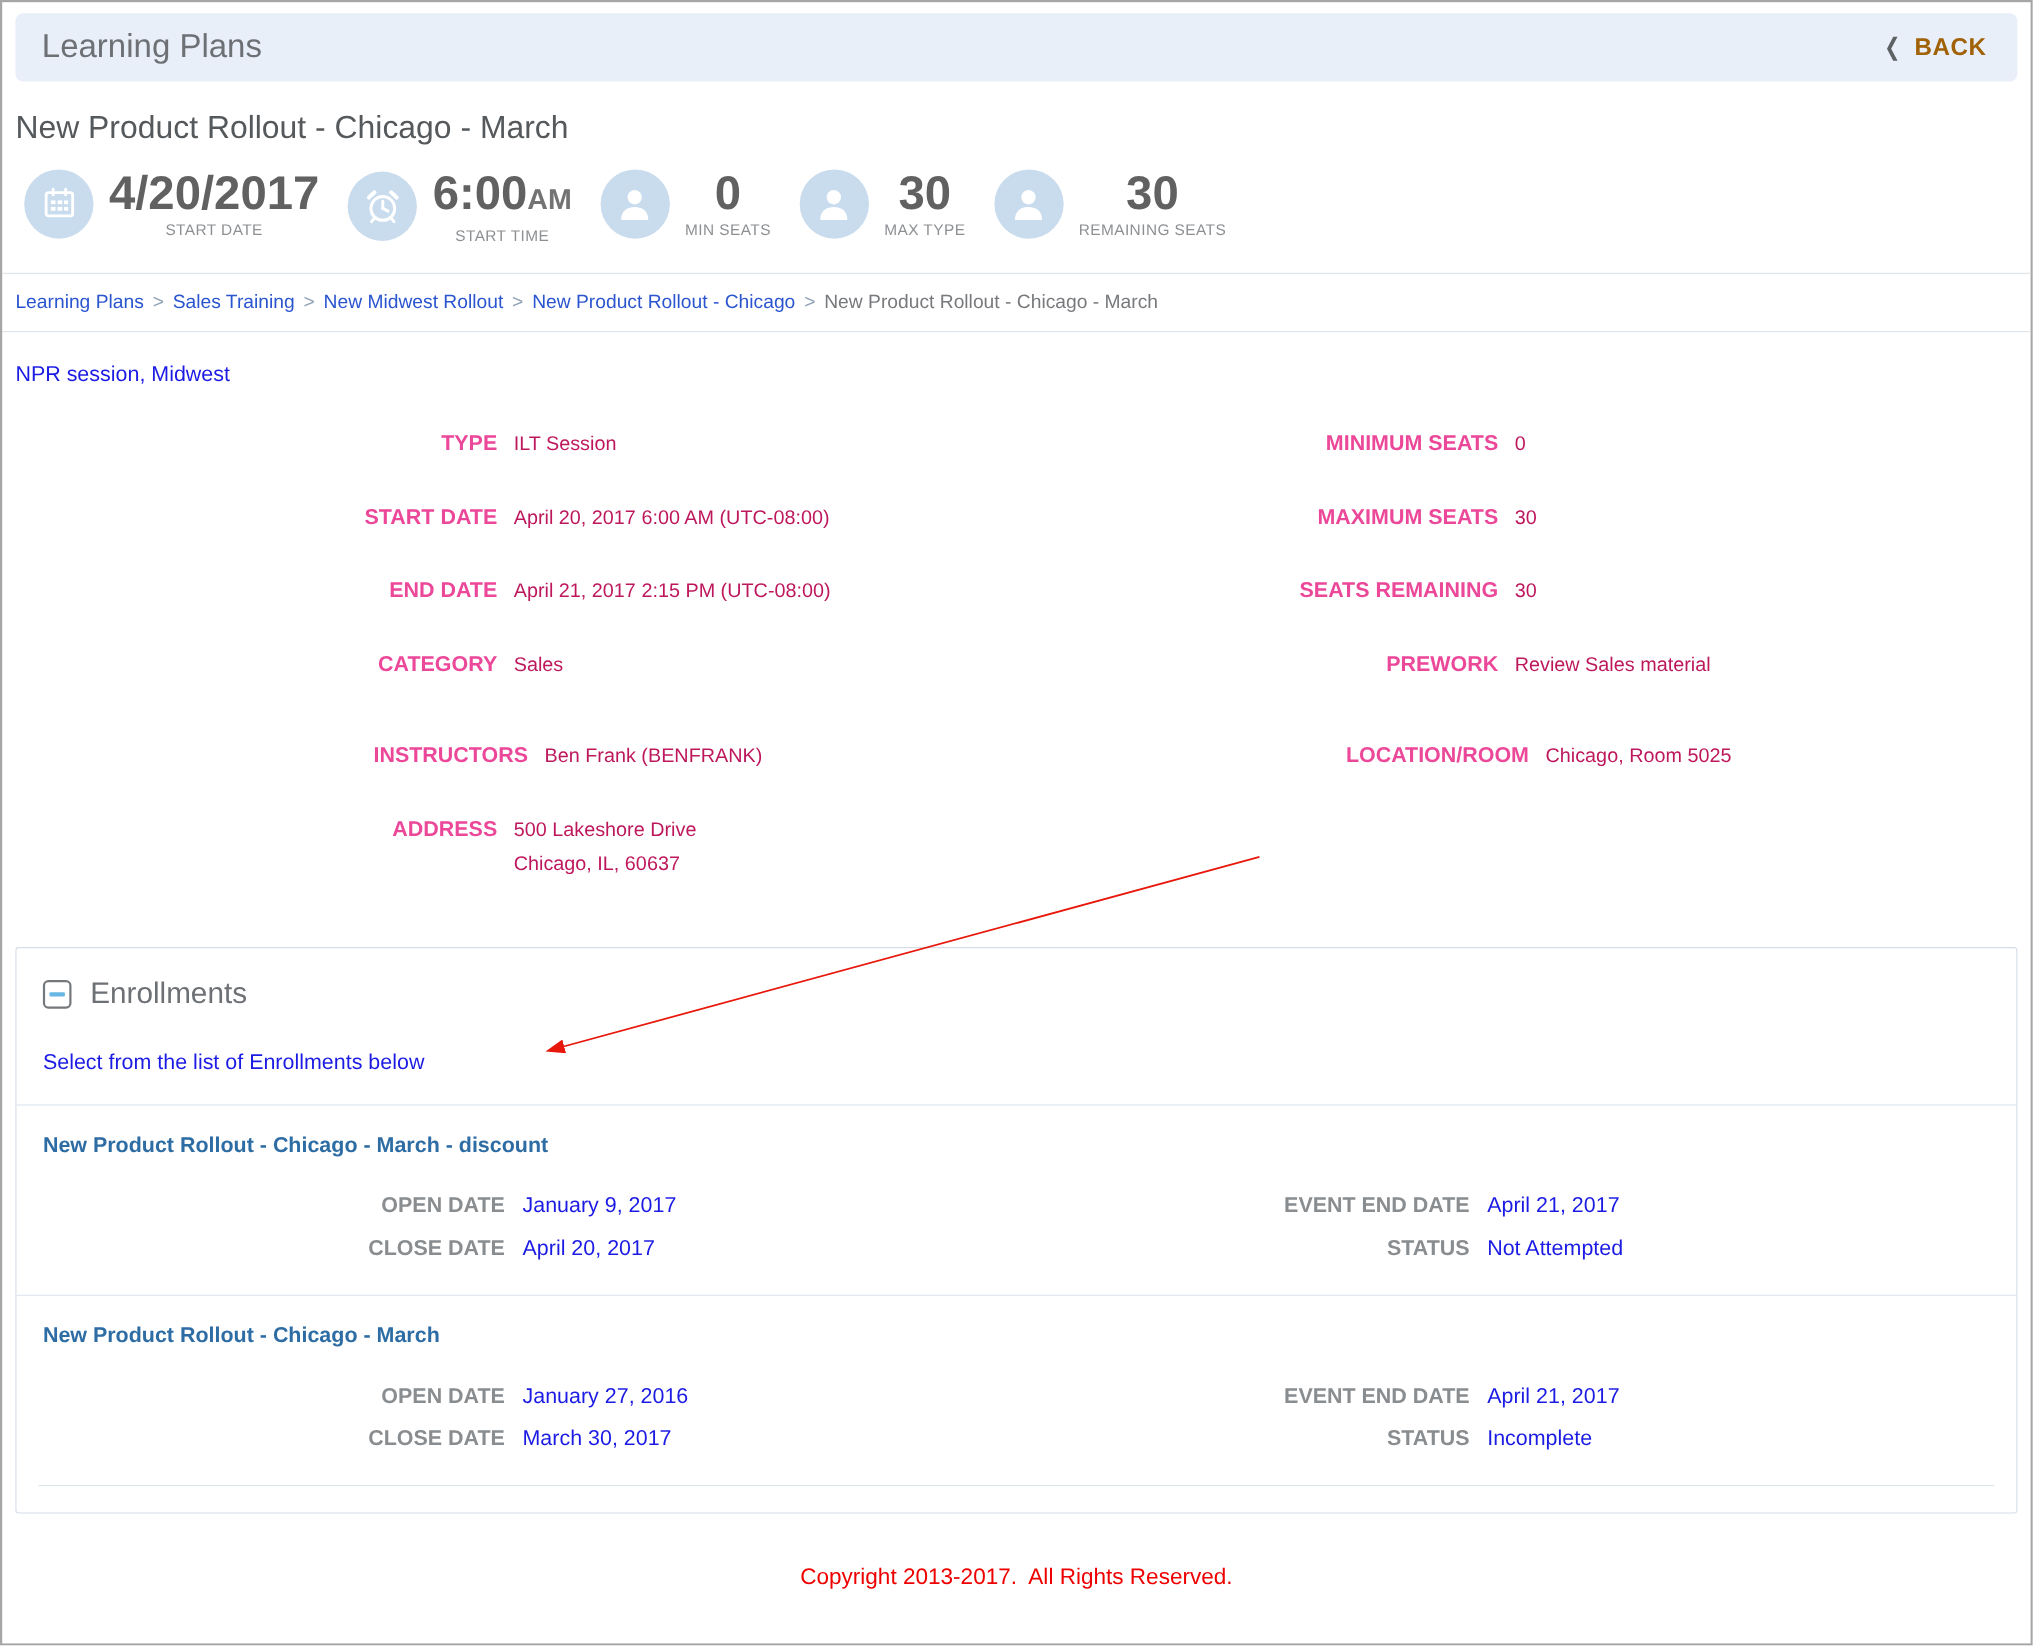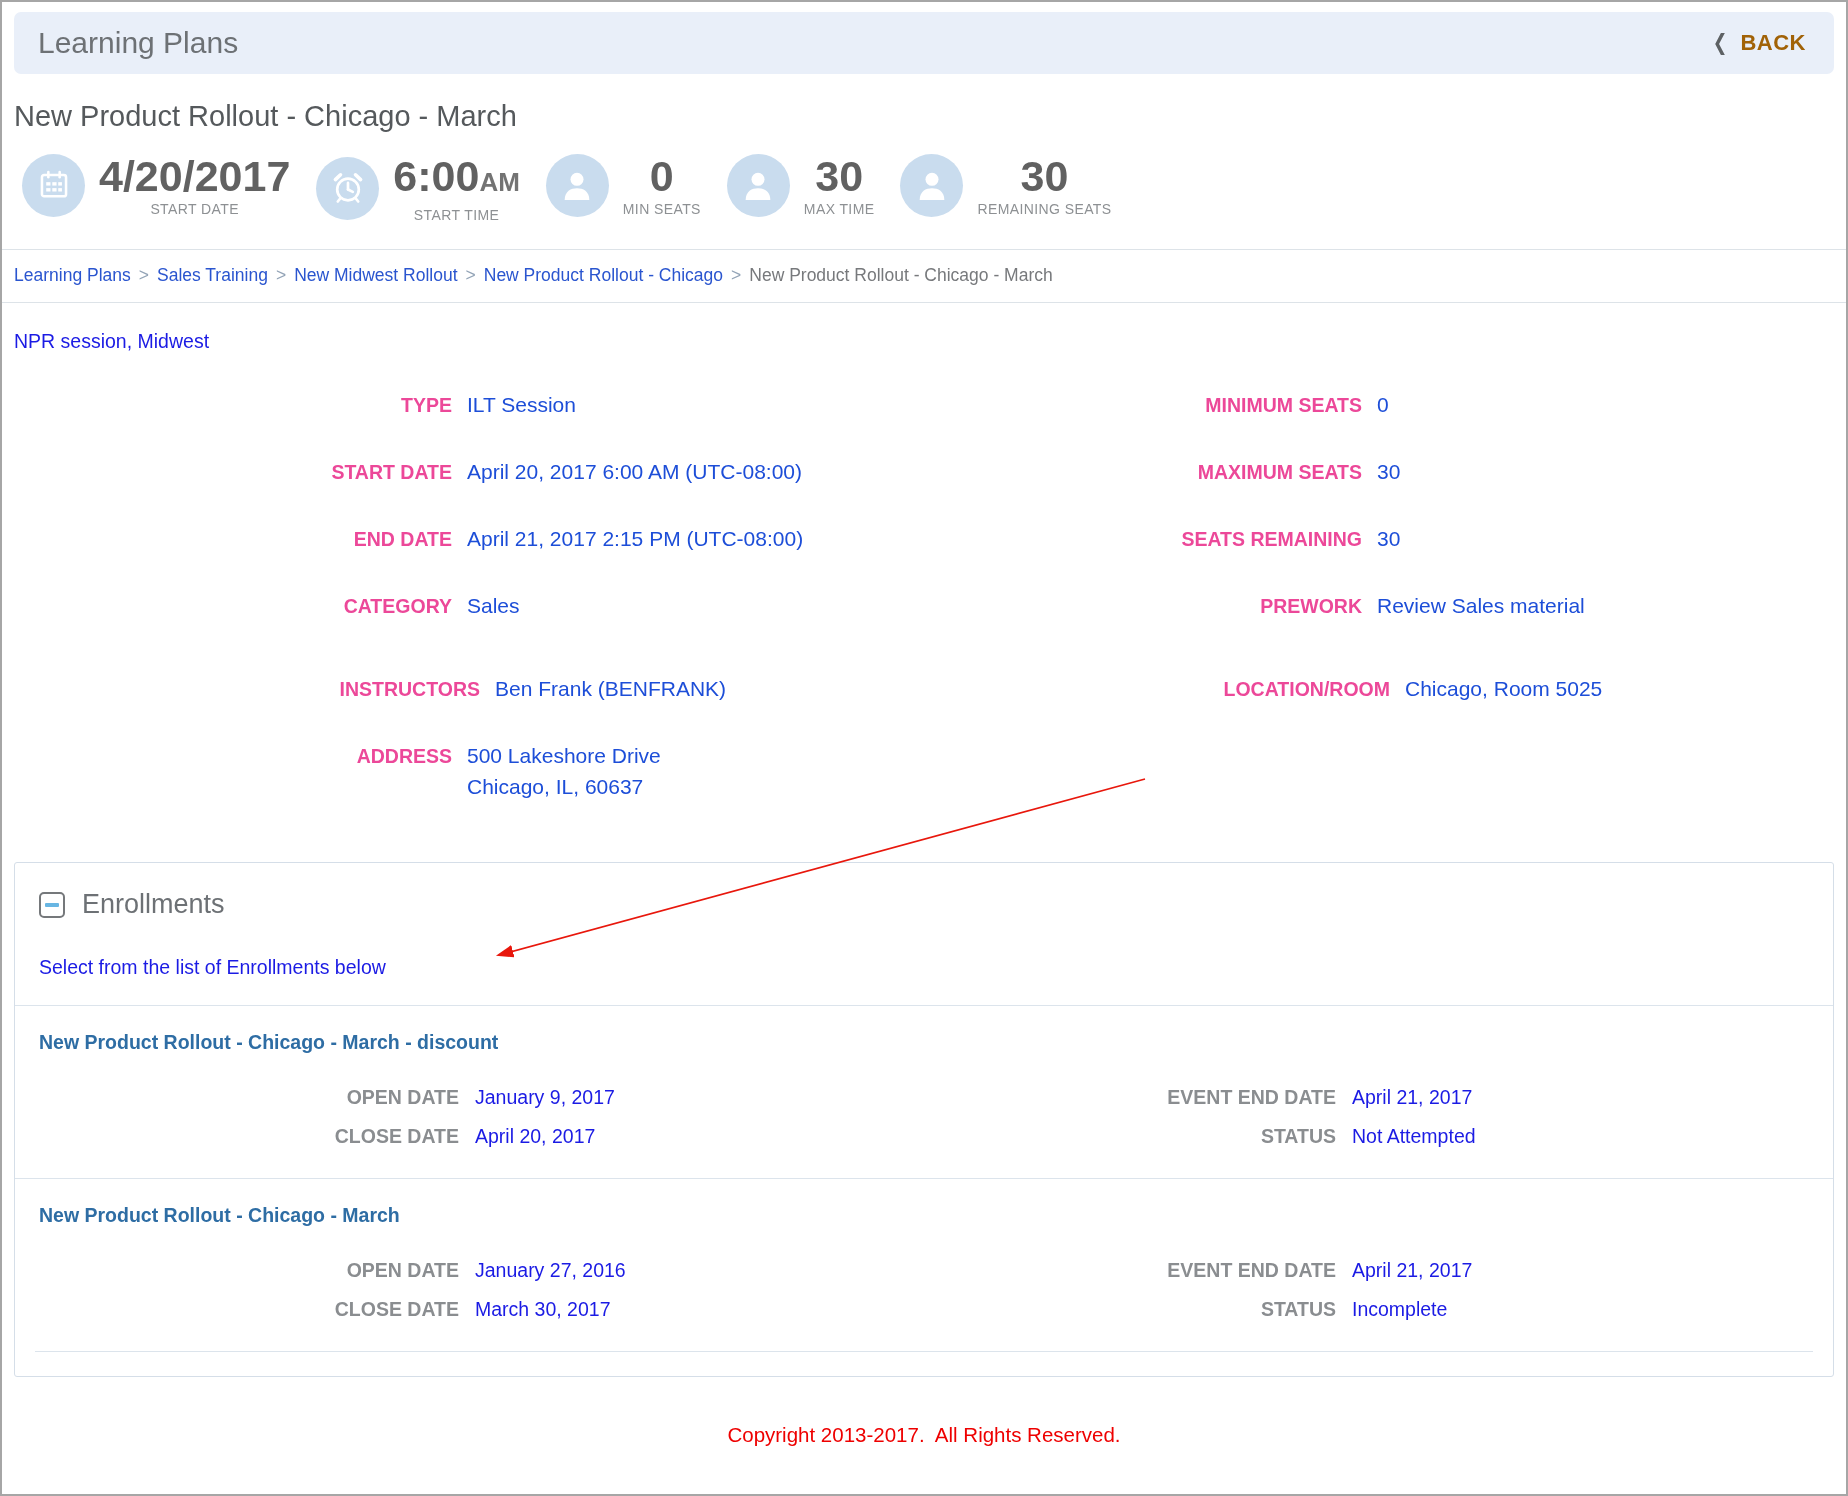--- a/index.html
+++ b/index.html
@@ -48,21 +48,21 @@
 
   
   .details { display:flex; margin-top:36px; }
   .details-col-left { width:940px; flex:none; }
   .details-col-right { flex:1; }
   .d-row { display:flex; align-items:baseline; margin-bottom:36px; }
   .d-row.spaced { margin-top:52px;padding-left:28px; }
   .d-label { font-size:19.5px; font-weight:bold; color:#ec4899; text-align:right; flex:none; }
   .details-col-left .d-label { width:450px; }
   .details-col-right .d-label { width:420px; }
-  .d-value { font-size:21px; color:#1d4ed8; margin-left:15px; line-height:31px; }
+  .d-value { font-size:18px; color:#be185d; margin-left:15px; line-height:31px; }
 
   
   .panel {
     margin:24px 12px 0 12px; border:1px solid #d5dee8; border-radius:3px; background:#fff;
   }
   .panel-header { display:flex; align-items:center; gap:17px; padding:26px 0 0 24px; }
   .collapse-box {
     width:26px; height:26px; border:2px solid #75787b; border-radius:5px; background:#fff;
     display:flex; align-items:center; justify-content:center; cursor:pointer; flex:none;
   }
@@ -158,21 +158,21 @@
 
     <div class="stat">
       <div class="stat-icon">
         <svg width="40" height="40" viewBox="0 0 24 24" fill="#ffffff">
           <circle cx="12" cy="8.6" r="3.9"></circle>
           <path d="M4.6 21 C4.6 15.6 8.4 13.9 12 13.9 C15.6 13.9 19.4 15.6 19.4 21 Z"></path>
         </svg>
       </div>
       <div class="stat-text">
         <div class="stat-value">30</div>
-        <div class="stat-label">MAX TIME</div>
+        <div class="stat-label">MAX TYPE</div>
       </div>
     </div>
 
     <div class="stat">
       <div class="stat-icon">
         <svg width="40" height="40" viewBox="0 0 24 24" fill="#ffffff">
           <circle cx="12" cy="8.6" r="3.9"></circle>
           <path d="M4.6 21 C4.6 15.6 8.4 13.9 12 13.9 C15.6 13.9 19.4 15.6 19.4 21 Z"></path>
         </svg>
       </div>

